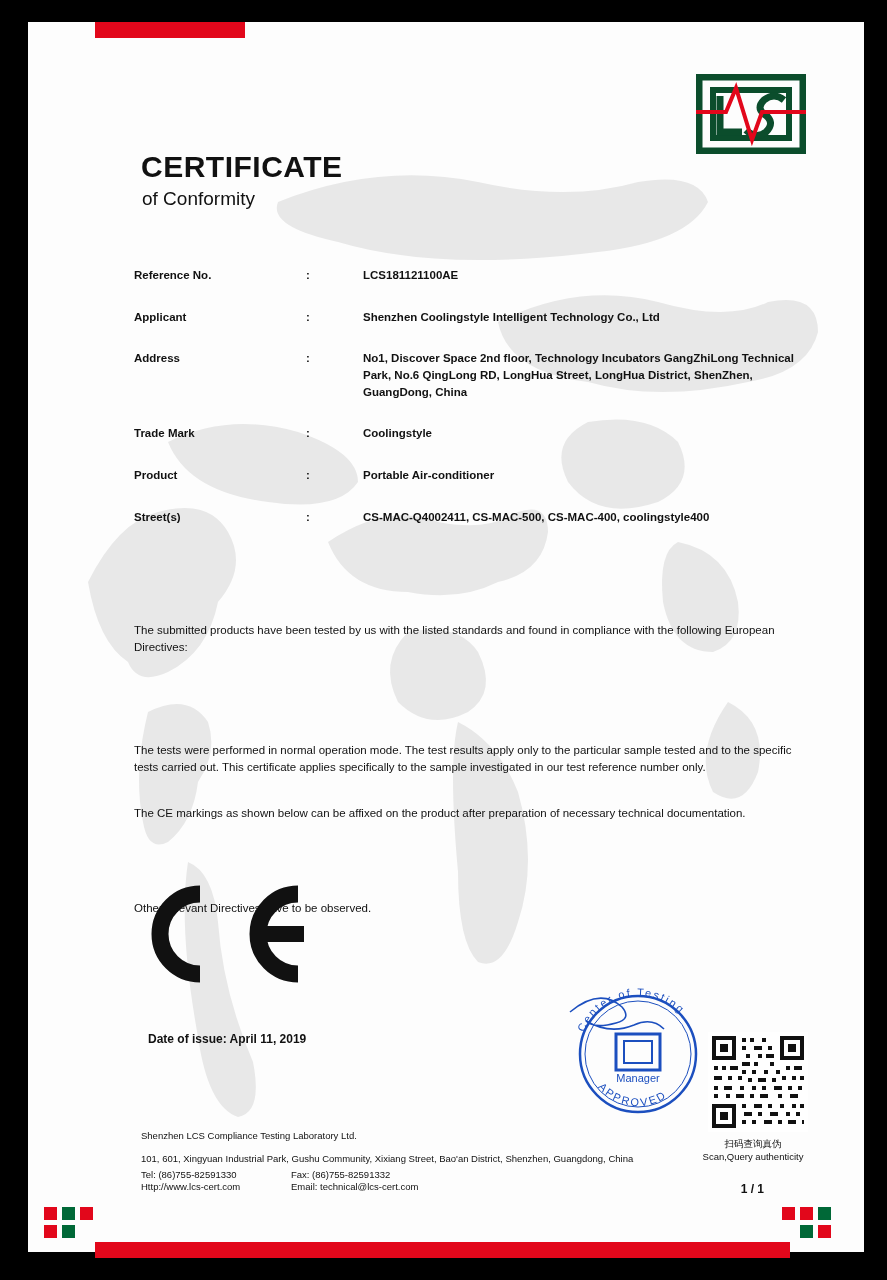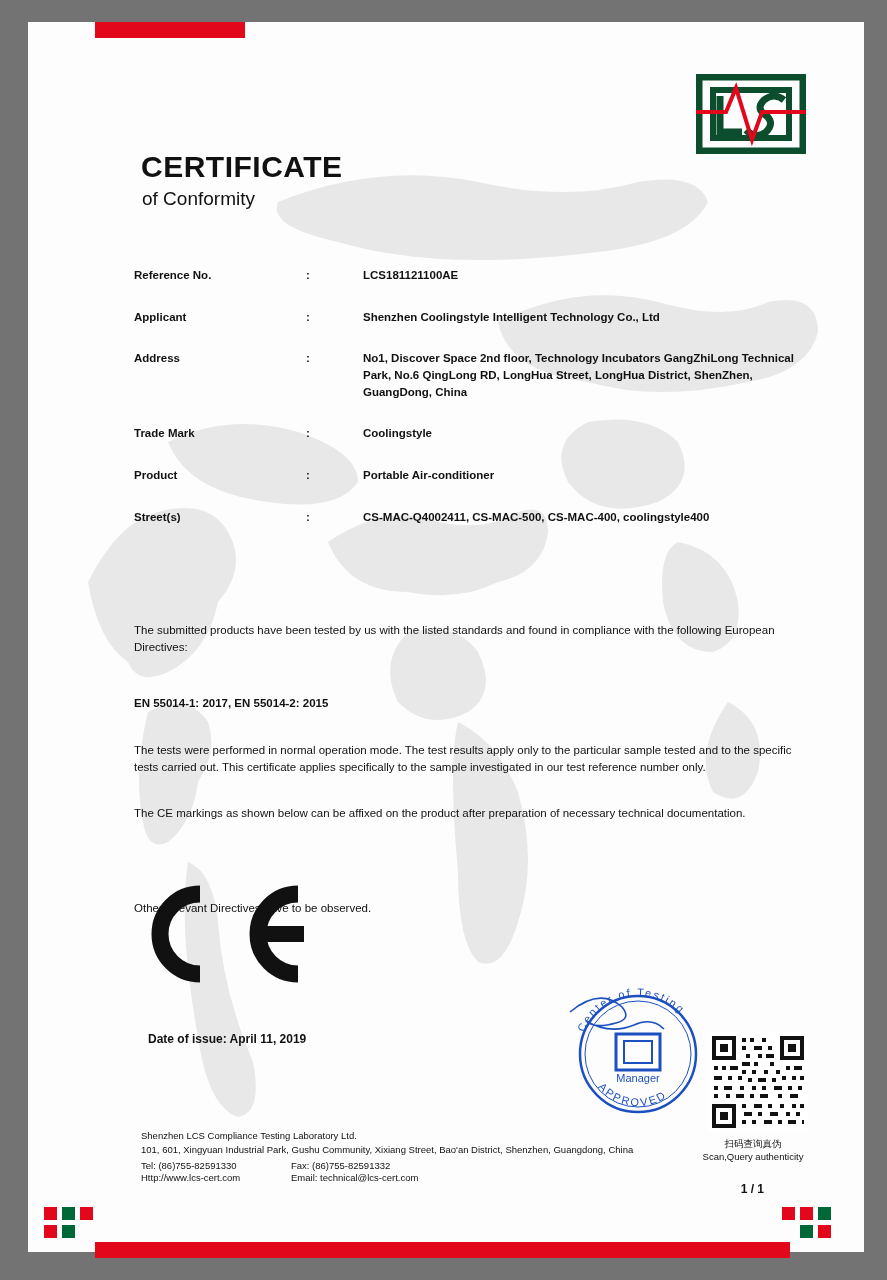--- a/index.html
+++ b/index.html
@@ -10,21 +10,21 @@
   body {
     width: 887px;
     height: 1280px;
     font-family: "Liberation Sans", sans-serif;
     overflow: hidden;
   }
   .page {
     position: relative;
     width: 887px;
     height: 1280px;
-    background: #737373;
+    background: #000000;
   }
   
   .sheet {
     position: absolute;
     left: 28px;
     top: 22px;
     width: 836px;
     height: 1230px;
     background: #fdfdfd;
     overflow: hidden;
@@ -166,21 +166,21 @@
   }
 
   .footer {
     position: absolute;
     left: 113px;
     top: 1108px;
     font-size: 9.5px;
     color: #111;
     line-height: 1.35;
   }
-  .footer .line1 { margin-bottom: 1px; }
+  .footer .line1 { margin-bottom: 10px; }
   .footer-contact {
     display: flex;
     gap: 10px;
     margin-top: 3px;
   }
   .footer-contact .col1 { width: 140px; }
 
   .page-num {
     position: absolute;
     right: 100px;
@@ -258,21 +258,20 @@
           <div class="value">Portable Air-conditioner</div>
         </div>
         <div class="field">
           <div class="label">Street(s)</div>
           <div class="colon">:</div>
           <div class="value">CS-MAC-Q4002411, CS-MAC-500, CS-MAC-400, coolingstyle400</div>
         </div>
       </div>
 
       <div class="body-text p1">The submitted products have been tested by us with the listed standards and found in compliance with the following European Directives:</div>
-      <div class="body-text p3">EN 55014-1: 2017, EN 55014-2: 2015</div>
       <div class="body-text p4">The tests were performed in normal operation mode. The test results apply only to the particular sample tested and to the specific tests carried out. This certificate applies specifically to the sample investigated in our test reference number only.</div>
       <div class="body-text p5">The CE markings as shown below can be affixed on the product after preparation of necessary technical documentation.</div>
       <div class="body-text p6">Other relevant Directives have to be observed.</div>
 
       <div class="ce-mark">
         <svg viewBox="0 0 180 100" aria-hidden="true">
           <path d="M62 10 A40 40 0 1 0 62 90" fill="none" stroke="#111" stroke-width="17"></path>
           <path d="M160 10 A40 40 0 1 0 160 90" fill="none" stroke="#111" stroke-width="17"></path>
           <rect x="126" y="42" width="40" height="16" fill="#111"></rect>
         </svg>

